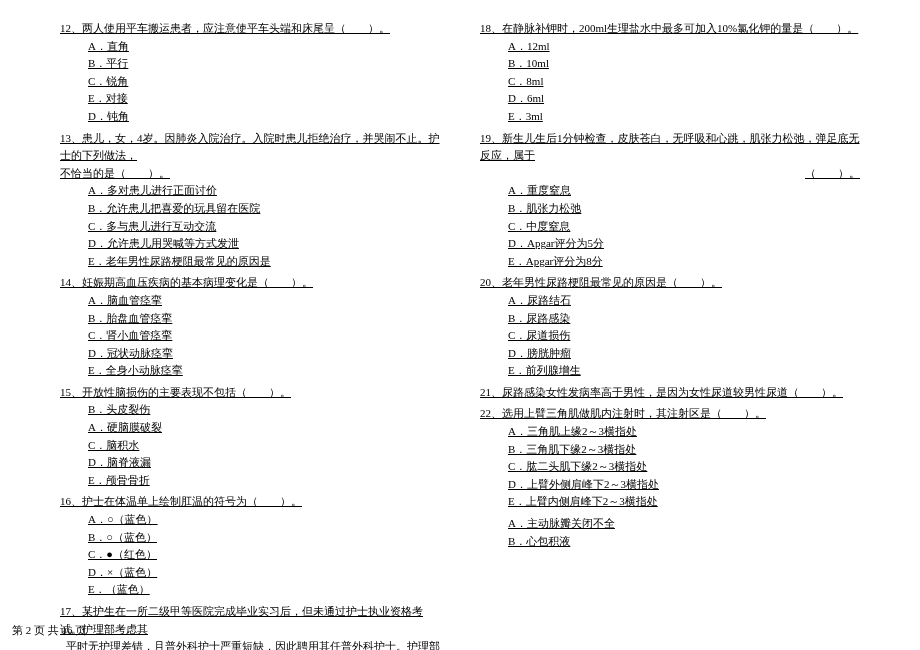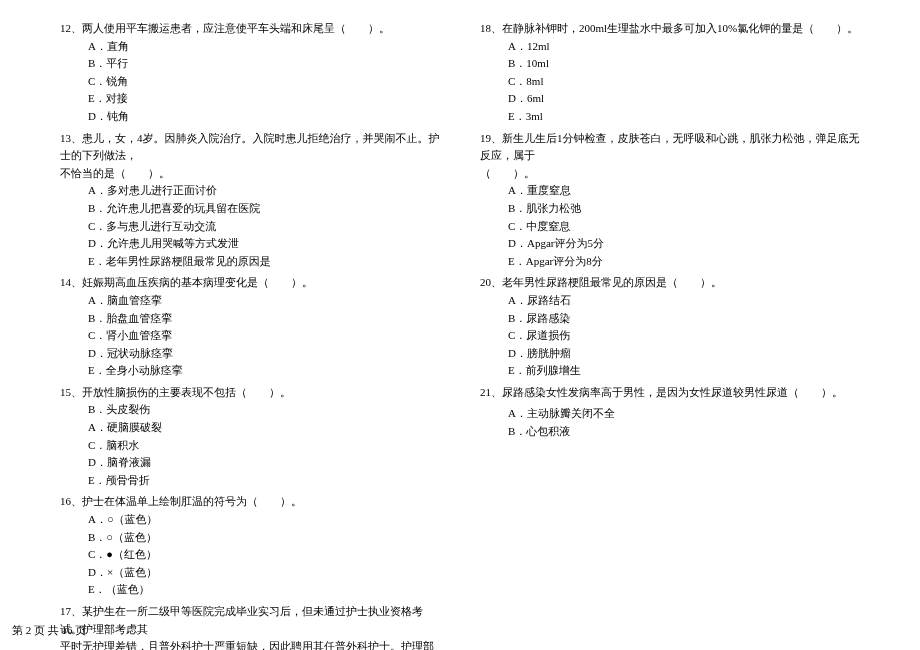--- a/index.html
+++ b/index.html
@@ -21,32 +21,34 @@
       display: flex;
       padding: 20px 60px 10px 60px;
       gap: 40px;
     }
     .column {
       flex: 1;
       line-height: 1.6;
     }
     .question {
       margin-bottom: 4px;
+      text-decoration: underline;
     }
     .question-text {
       display: block;
     }
     .options {
       padding-left: 28px;
     }
     .option {
       display: block;
     }
     .continuation {
       padding-left: 0;
+      text-align: right;
     }
     .page-footer {
       position: absolute;
       bottom: 12px;
       left: 12px;
       right: 0;
       font-size: 11px;
     }
   </style>
 </head>
@@ -149,20 +151,30 @@
         <span class="option">C．尿道损伤</span>
         <span class="option">D．膀胱肿瘤</span>
         <span class="option">E．前列腺增生</span>
       </div>
     </div>
 
     <div class="question">
       <span class="question-text"><span>21</span><span>、尿路感染女性发病率高于男性，是因为女性尿道较男性尿道（　　）。</span></span>
     </div>
 
+    <div class="question">
+      <span class="question-text"><span>22</span><span>、选用上臂三角肌做肌内注射时，其注射区是（　　）。</span></span>
+      <div class="options">
+        <span class="option">A．三角肌上缘2～3横指处</span>
+        <span class="option">B．三角肌下缘2～3横指处</span>
+        <span class="option">C．肱二头肌下缘2～3横指处</span>
+        <span class="option">D．上臂外侧肩峰下2～3横指处</span>
+        <span class="option">E．上臂内侧肩峰下2～3横指处</span>
+      </div>
+    </div>
 
     <div class="question">
       <div class="options">
         <span class="option">A．主动脉瓣关闭不全</span>
         <span class="option">B．心包积液</span>
 
       </div>
     </div>
 
   </div>

